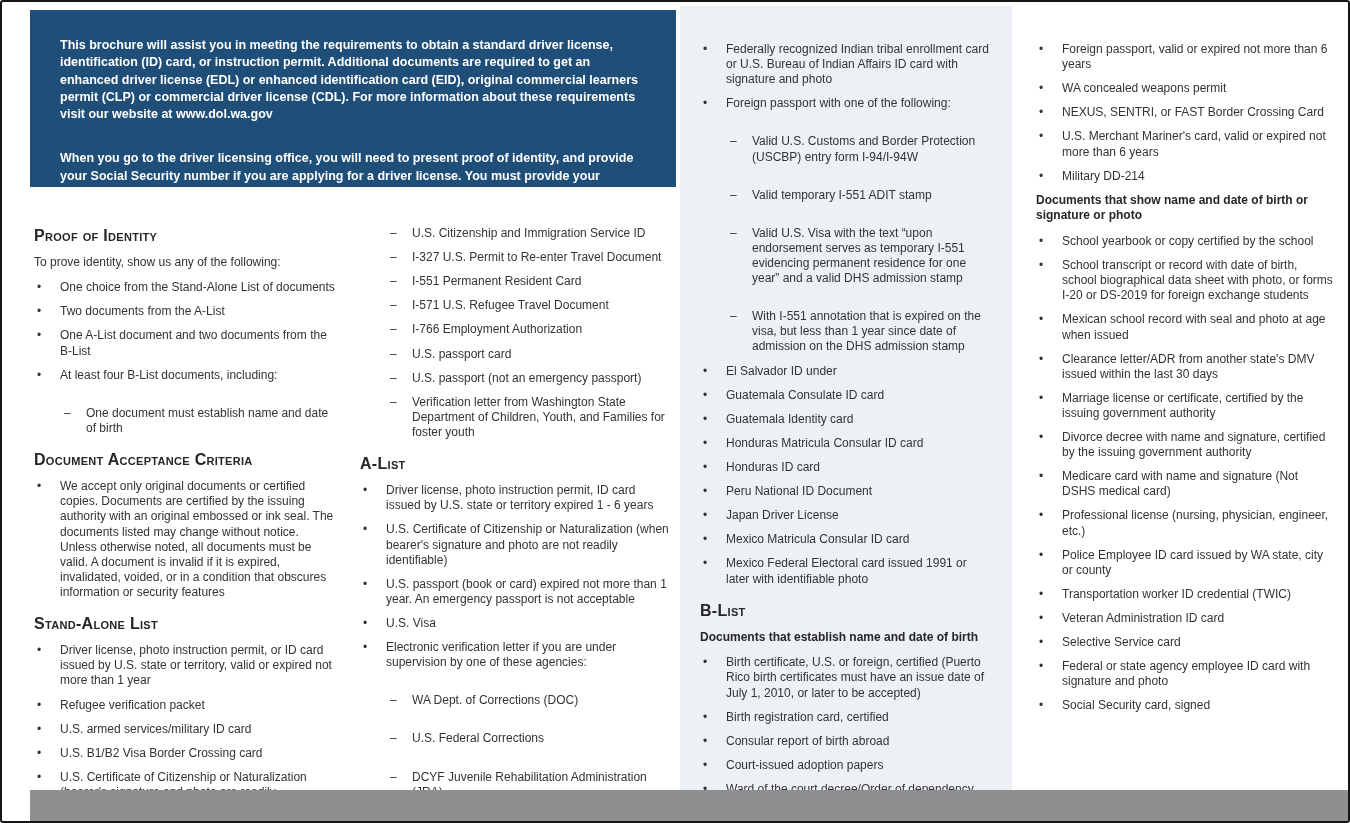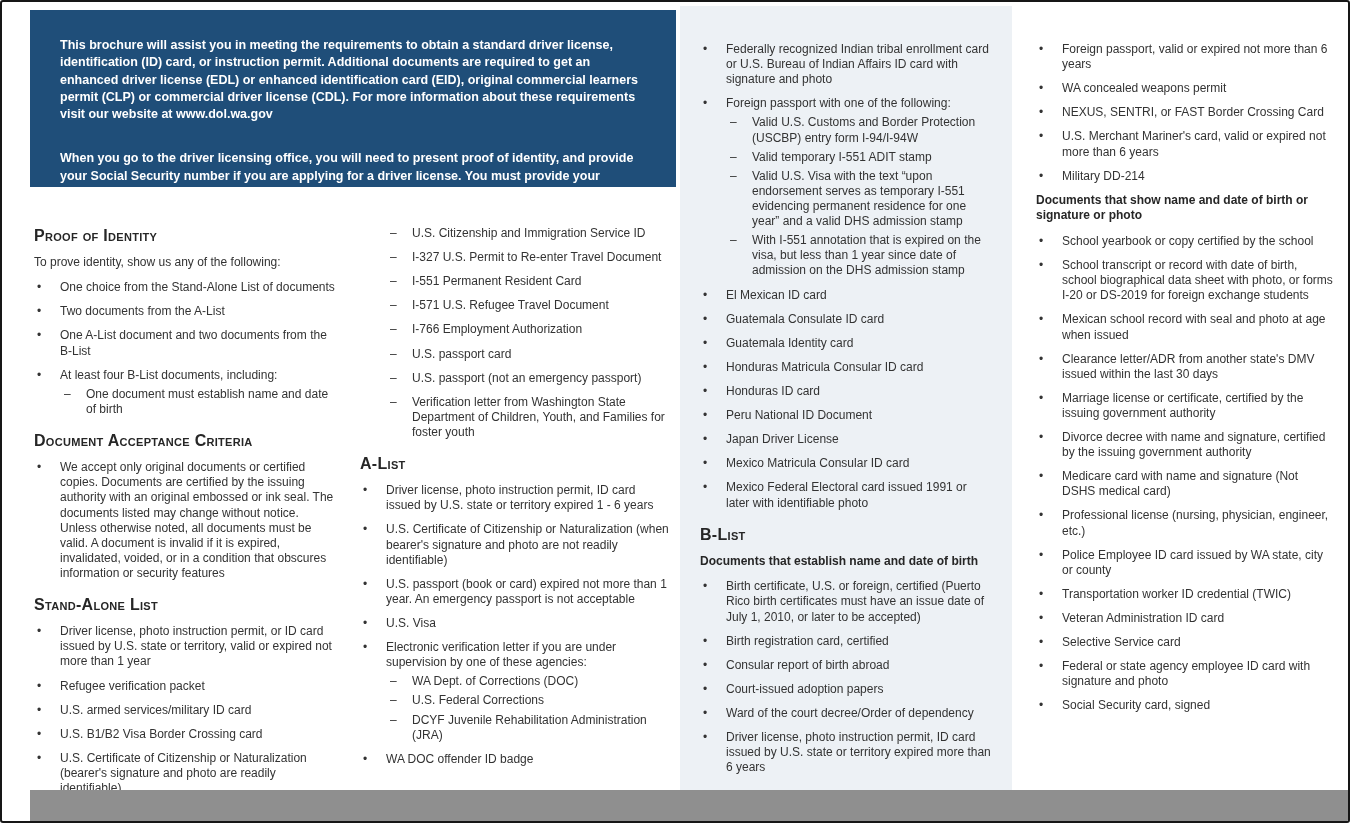--- a/index.html
+++ b/index.html
@@ -62,21 +62,21 @@
   .body-text { margin: 0 0 10px 0; }
 
   ul { list-style: none; margin: 0 0 2px 0; }
 
   .li-bullet { position: relative; padding-left: 26px; margin-bottom: 9px; }
   .li-bullet::before { content: "\2022"; position: absolute; left: 3px; top: 0; color: #333; }
 
   .li-dash { position: relative; padding-left: 52px; margin-bottom: 9px; }
   .li-dash::before { content: "\2013"; position: absolute; left: 30px; top: 0; color: #333; }
 
-  .li-subdash { position: relative; padding-left: 26px; margin-top: 4px; }
+  .li-subdash { position: relative; padding-left: 26px; margin-top: 23px; }
   .li-subdash::before { content: "\2013"; position: absolute; left: 4px; top: 0; color: #333; }
 
   .footer-bar {
     position: absolute;
     left: 28px; right: 0; bottom: 0;
     height: 31px;
     background: #8f8f8f;
   }
 </style>
 </head>
@@ -129,21 +129,21 @@
         <li class="li-bullet"><span class="item-text">U.S. passport (book or card) expired not more than 1 year. An emergency passport is not acceptable</span></li>
         <li class="li-bullet"><span class="item-text">U.S. Visa</span></li>
         <li class="li-bullet"><span class="item-text">Electronic verification letter if you are under supervision by one of these agencies:</span><div class="li-subdash">WA Dept. of Corrections (DOC)</div><div class="li-subdash">U.S. Federal Corrections</div><div class="li-subdash">DCYF Juvenile Rehabilitation Administration (JRA)</div></li>
         <li class="li-bullet"><span class="item-text">WA DOC offender ID badge</span></li>
       </ul>
     </div>
   <div class="col col3" style="background: rgb(237, 241, 245);">
       <ul class="bullet-list">
         <li class="li-bullet"><span class="item-text">Federally recognized Indian tribal enrollment card or U.S. Bureau of Indian Affairs ID card with signature and photo</span></li>
         <li class="li-bullet"><span class="item-text">Foreign passport with one of the following:</span><div class="li-subdash">Valid U.S. Customs and Border Protection (USCBP) entry form I-94/I-94W</div><div class="li-subdash">Valid temporary I-551 ADIT stamp</div><div class="li-subdash">Valid U.S. Visa with the text “upon endorsement serves as temporary I-551 evidencing permanent residence for one year” and a valid DHS admission stamp</div><div class="li-subdash">With I-551 annotation that is expired on the visa, but less than 1 year since date of admission on the DHS admission stamp</div></li>
-        <li class="li-bullet"><span class="item-text">El Mexican ID card</span></li>
+        <li class="li-bullet"><span class="item-text">El Salvador ID under</span></li>
         <li class="li-bullet"><span class="item-text">Guatemala Consulate ID card</span></li>
         <li class="li-bullet"><span class="item-text">Guatemala Identity card</span></li>
         <li class="li-bullet"><span class="item-text">Honduras Matricula Consular ID card</span></li>
         <li class="li-bullet"><span class="item-text">Honduras ID card</span></li>
         <li class="li-bullet"><span class="item-text">Peru National ID Document</span></li>
         <li class="li-bullet"><span class="item-text">Japan Driver License</span></li>
         <li class="li-bullet"><span class="item-text">Mexico Matricula Consular ID card</span></li>
         <li class="li-bullet"><span class="item-text">Mexico Federal Electoral card issued 1991 or later with identifiable photo</span></li>
       </ul>
       <div class="heading">B-List</div>

